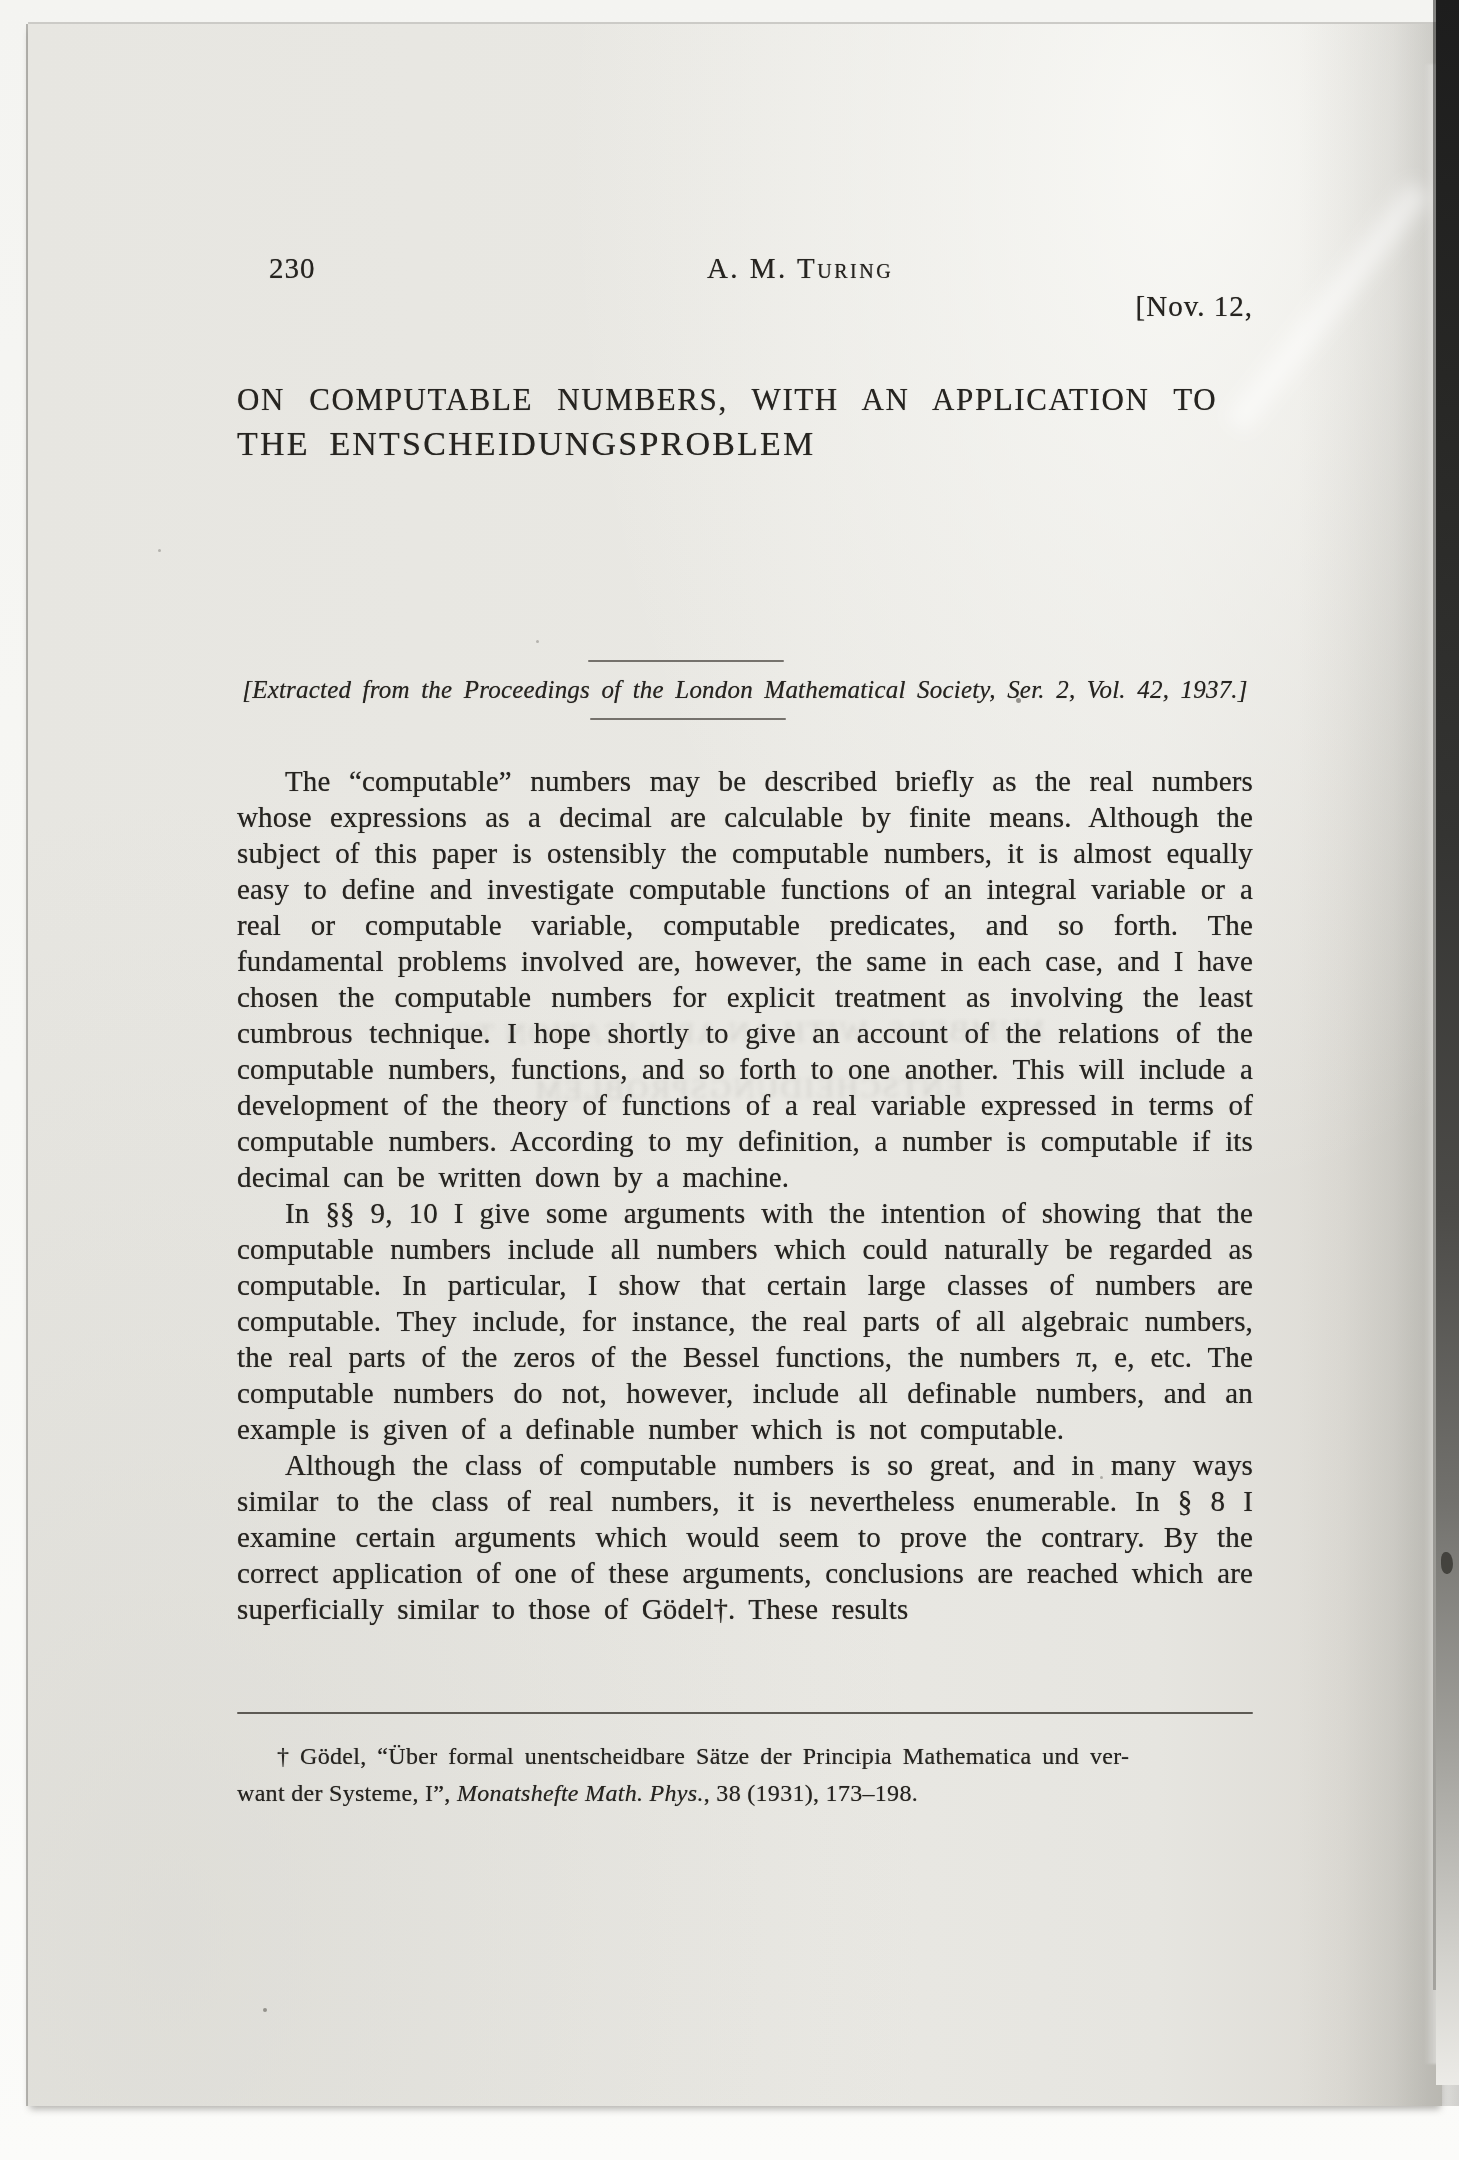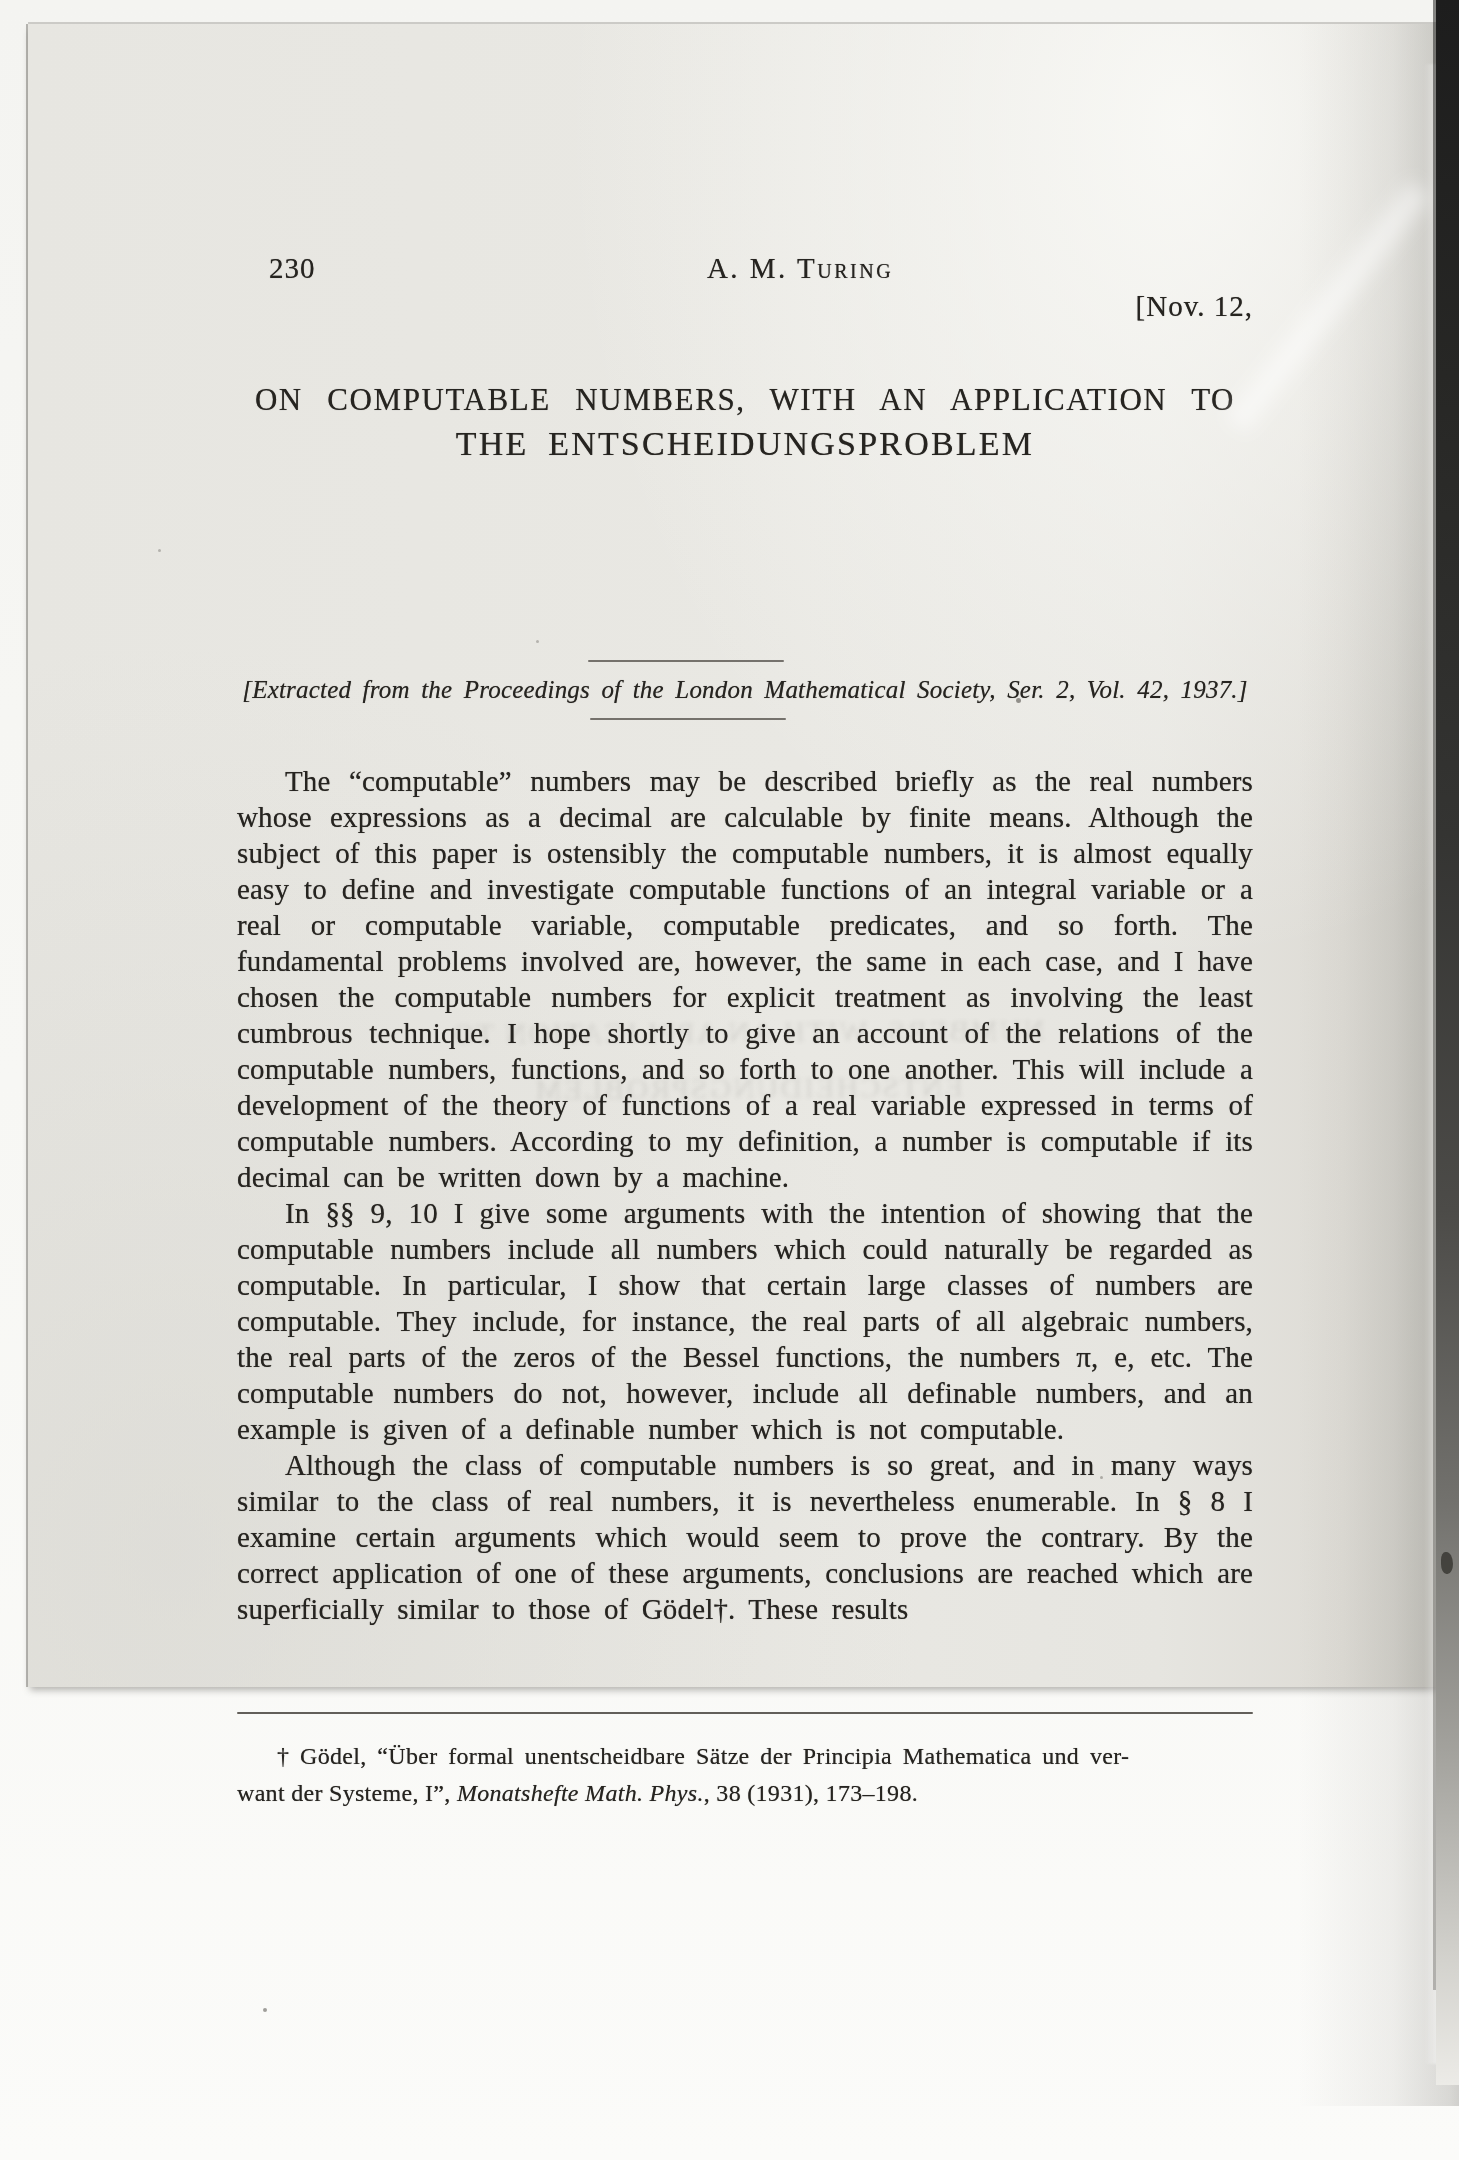--- a/index.html
+++ b/index.html
@@ -8,21 +8,21 @@
     background: #f6f6f3;
     font-family: "Liberation Serif", "DejaVu Serif", serif;
     overflow: hidden;
   }
   .scan {
     position: relative; width: 1459px; height: 2160px;
     background: linear-gradient(180deg, #f4f4f1 0%, #f7f7f4 50%, #fbfbf9 100%);
   }
   
   .paper {
-    position: absolute; left: 28px; top: 24px; width: 1414px; height: 1663px;
+    position: absolute; left: 28px; top: 24px; width: 1414px; height: 2082px;
     background:
       radial-gradient(ellipse at 82% 6%,  rgba(250,250,247,0.9) 0%, rgba(250,250,247,0) 38%),
       radial-gradient(ellipse at 10% 92%, rgba(215,214,208,0.55) 0%, rgba(215,214,208,0) 42%),
       linear-gradient(90deg, #e7e6e1 0%, #e9e8e3 55%, #e6e5e0 80%, #dedcd6 93%, #cfcec8 99%);
     box-shadow:
       -2px 0 0 rgba(105,102,96,0.45),
       0 -2px 0 rgba(130,127,120,0.35),
       0 5px 7px -2px rgba(70,68,62,0.40);
     color: #262420;
   }
@@ -31,21 +31,21 @@
   
   .header { position: absolute; left: 209px; top: 228px; width: 1016px; height: 40px; font-size: 29px; }
   .page-number { position: absolute; left: 32px; top: 0; letter-spacing: 1px; }
   .running-head {
     position: absolute; left: 0; right: 0; top: 0; text-align: center;
     font-variant: small-caps; letter-spacing: 2.5px; text-indent: 110px;
   }
   .date-marker { position: absolute; right: 0; top: 2px; letter-spacing: 1px; margin-top: 36px; }
 
   
-  .title { position: absolute; left: 209px; top: 358px; width: 1016px; text-align: center; }
+  .title { position: absolute; left: 209px; top: 358px; width: 1016px; text-align: left; }
   .title-line1 { font-size: 31px; letter-spacing: 1.6px; word-spacing: 15px; white-space: nowrap; }
   .title-line2 { font-size: 34px; letter-spacing: 2.2px; word-spacing: 9px; margin-top: 7px; }
 
   .byline { position: absolute; left: 209px; top: 480px; width: 1016px; text-align: center; font-size: 30px; }
   .byline .by { font-style: italic; margin-right: 10px; }
   .byline .author { font-variant: small-caps; letter-spacing: 1.5px; }
 
   .received { position: absolute; left: 209px; top: 560px; width: 1016px; text-align: center; font-size: 26px; letter-spacing: 0.4px; }
 
   .rule { position: absolute; height: 2px; background: rgba(72,68,62,0.72); border-radius: 1px; }

